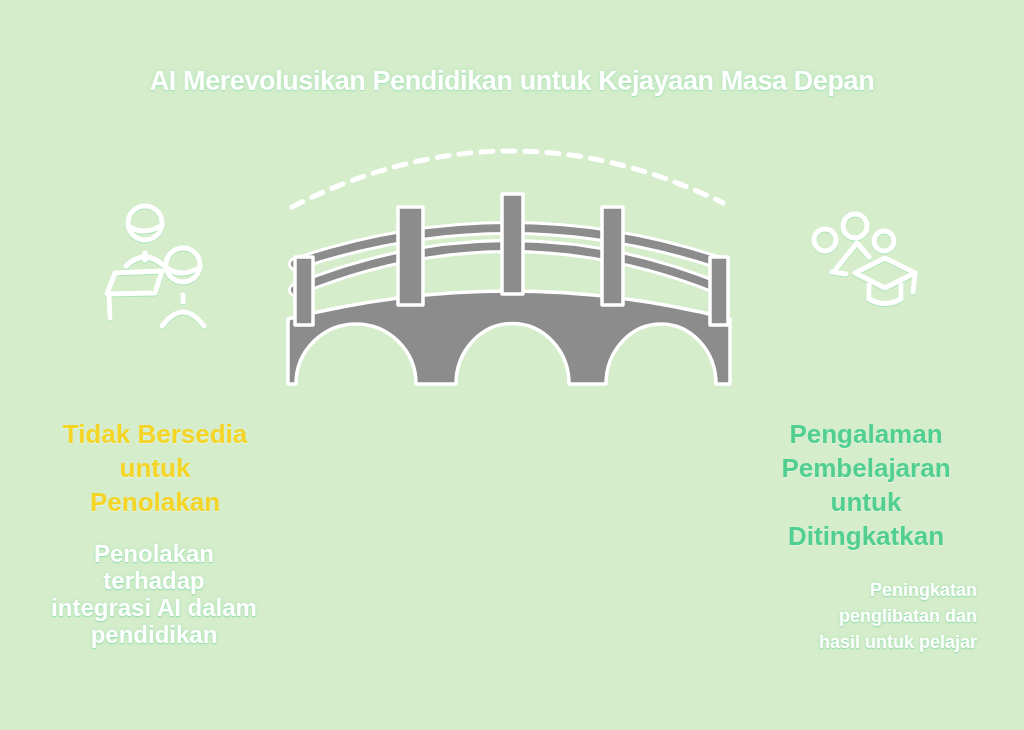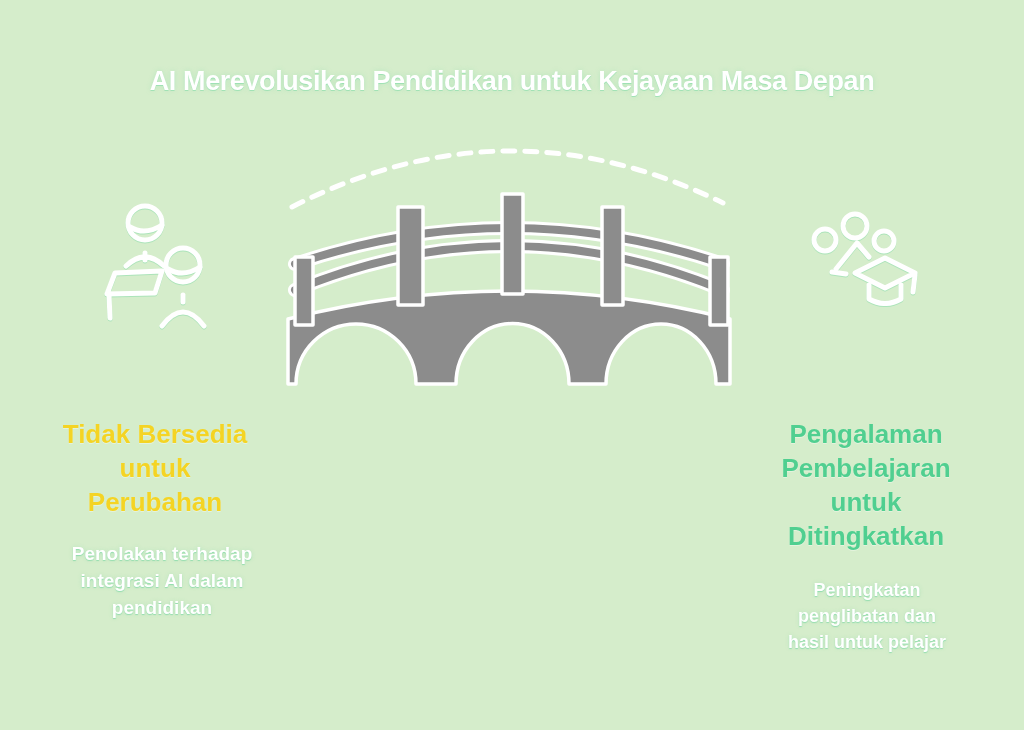--- a/index.html
+++ b/index.html
@@ -28,22 +28,22 @@
   }
   .col-heading.left{top:417px;left:35px;width:240px;color:var(--left_heading,#f4d424);}
   .col-heading.right{top:417px;left:746px;width:240px;color:var(--right_heading,#50cf90);}
   .col-desc{
     font-weight:700;
     text-align:center;
     color:var(--body_text,#fff);
     white-space:pre-line;
     text-shadow:0 1px 1px rgba(100,210,155,.55),0 0 4px rgba(125,220,170,.3);
   }
-  .col-desc.left{top:540px;left:52px;width:220px;font-size:19px;line-height:27px;}
-  .col-desc.right{top:577px;left:757px;width:220px;font-size:18px;line-height:26px;}
+  .col-desc.left{top:540px;left:44px;width:220px;font-size:24px;line-height:27px;}
+  .col-desc.right{top:577px;left:757px;width:220px;font-size:18px;line-height:26px;text-align:right;}
   
   .line-icon{stroke:#fff;stroke-width:5;fill:none;stroke-linecap:round;stroke-linejoin:round;
     filter:drop-shadow(0 1px 0 rgba(110,215,160,.4));}
   .bridge-fill{fill:var(--bridge_gray,#8c8c8c);stroke:#fff;stroke-width:3.5;stroke-linejoin:round;}
   .rail-outline{stroke:#fff;stroke-width:14;fill:none;stroke-linecap:round;}
   .rail{stroke:var(--bridge_gray,#8c8c8c);stroke-width:8;fill:none;stroke-linecap:round;}
   .dashed-arc{stroke:#fff;stroke-width:5;fill:none;stroke-linecap:round;stroke-dasharray:12 10;}
 </style>
 </head>
 <body>
@@ -97,21 +97,21 @@
       <path d="M26,66 L40,68"></path>
       <path d="M30,63 L51,37 L63,51"></path>
       <path d="M49,67 L79,52 L109,67 L79,82 Z"></path>
       <path d="M63,79 L63,93 Q79,102 95,93 L95,79"></path>
       <path d="M109,69 L107,86"></path>
     </g>
   </svg>
 
   <div class="abs col-heading left">Tidak Bersedia
 untuk
-Perubahan</div>
+Penolakan</div>
   <div class="abs col-desc left">Penolakan terhadap
 integrasi AI dalam
 pendidikan</div>
 
   <div class="abs col-heading right">Pengalaman
 Pembelajaran
 untuk
 Ditingkatkan</div>
   <div class="abs col-desc right">Peningkatan
 penglibatan dan

